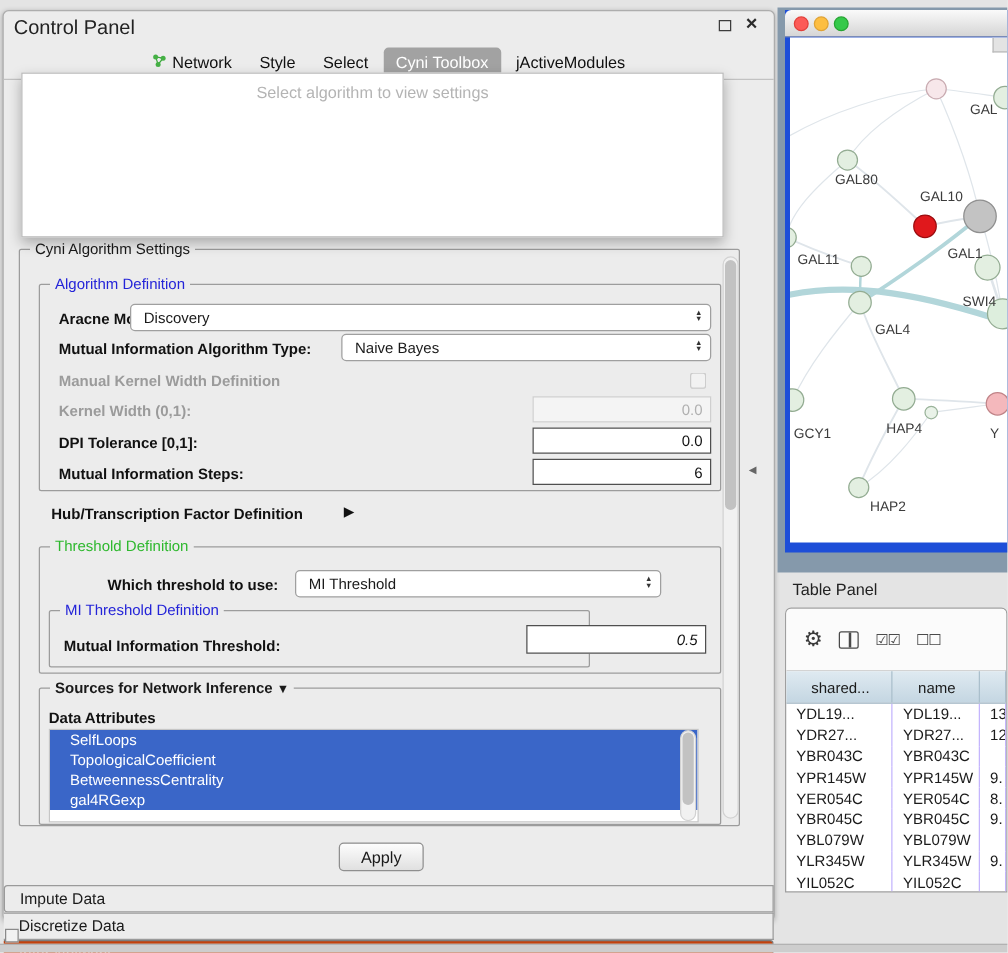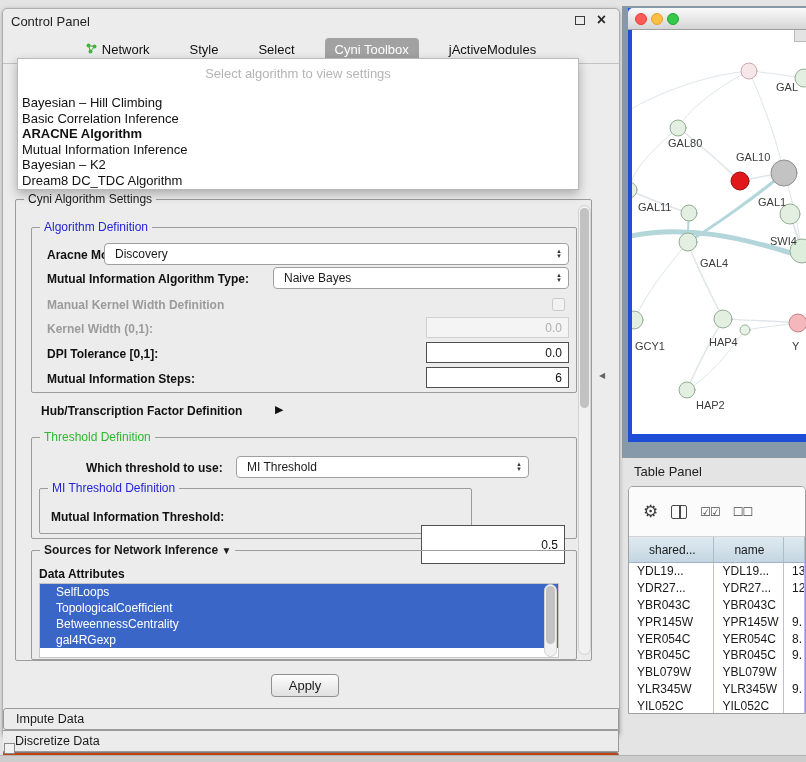--- a/index.html
+++ b/index.html
@@ -4,27 +4,27 @@
 <style>
   * { margin:0; padding:0; box-sizing:border-box; }
   html,body { width:806px; height:762px; }
   body { font-family:"Liberation Sans",sans-serif; background:#e4e4e4; position:relative;
          overflow:hidden; font-size:12px; color:#1a1a1a; }
 
   
   #control-panel { position:absolute; left:2px; top:8px; width:618px; height:729px;
     background:#ececec; border:1px solid #adadad; border-radius:5px;
     box-shadow:0 1px 4px rgba(0,0,0,.25); }
-  #cp-title { position:absolute; left:8px; top:5px; font-size:13px; color:#222; }
+  #cp-title { position:absolute; left:8px; top:5px; font-size:16px; color:#222; }
   #cp-float { position:absolute; right:34px; top:7px; width:10px; height:9px; border:1.5px solid #3c3c3c; }
   #cp-close { position:absolute; right:13px; top:2px; font-size:16px; font-weight:bold; color:#2a2a2a; }
 
   
   #top-tabs { position:absolute; left:0; top:28px; width:100%; height:27px; display:flex;
-    justify-content:center; align-items:center; gap:20px; border-bottom:1px solid #c2c2c2; }
+    justify-content:center; align-items:center; gap:2px; border-bottom:1px solid #c2c2c2; }
   .tab { padding:4px 10px 5px; font-size:13px; color:#111; border-radius:4px;
     display:flex; align-items:center; gap:5px; }
   .tab.selected { background:#a2a2a2; color:#fff; }
 
   
   #algo-popup { position:absolute; left:14px; top:49px; width:562px; height:132px;
     background:#fff; border:1px solid #b9b9b9; box-shadow:0 4px 10px rgba(0,0,0,.28); z-index:30; }
   #popup-header { text-align:center; color:#b4b4b4; font-size:13px; padding-top:7px; height:36px; }
   .popup-item { font-size:13px; line-height:15.5px; padding-left:4px; color:#111; white-space:nowrap; }
   .popup-item.bold { font-weight:bold; }
@@ -134,28 +134,20 @@
       <div class="tab selected">
         <span>Cyni Toolbox</span>
       </div>
       <div class="tab">
         <span>jActiveModules</span>
       </div>
     </div>
 
   <div id="algo-popup">
     <div id="popup-header">Select algorithm to view settings</div>
-    <div id="popup-items">
-        <div class="popup-item">Bayesian – Hill Climbing</div>
-        <div class="popup-item">Basic Correlation Inference</div>
-        <div class="popup-item bold">ARACNE Algorithm</div>
-        <div class="popup-item">Mutual Information Inference</div>
-        <div class="popup-item">Bayesian – K2</div>
-        <div class="popup-item">Dream8 DC_TDC Algorithm</div>
-      </div>
   </div>
 
   <div class="group" style="left:12px;top:190px;width:577px;height:462px;">
     <span class="group-title">Cyni Algorithm Settings</span>
   </div>
 
   <div class="vscroll" style="left:575px;top:196px;width:13px;height:450px;">
     <div class="thumb" style="top:2px;height:200px;"></div>
   </div>
 
@@ -206,21 +198,21 @@
     <span class="arrows">
       <span>▲</span>
       <span>▼</span>
     </span>
   </div>
 
   <div class="group" style="left:36px;top:479px;width:433px;height:46px;">
     <span class="group-title t-blue">MI Threshold Definition</span>
   </div>
   <span class="field-label" style="left:48px;top:501px;">Mutual Information Threshold:</span>
-  <input class="tfield" style="left: 418px; top: 516px; width: 144px; height: 39px;" value="0.5">
+  <input class="tfield" style="left: 418px; top: 491px; width: 144px; height: 23px; font-style: italic;" value="0.5">
 
   <div class="group" style="left:28px;top:541px;width:546px;height:110px;">
     <span class="group-title bold">
       <span>Sources for Network Inference</span>
       <span style="font-size:10px;">▼</span>
     </span>
   </div>
   <span class="field-label" style="left:36px;top:558px;">Data Attributes</span>
   <div id="sources-list">
       <div class="list-item selected">SelfLoops</div>

